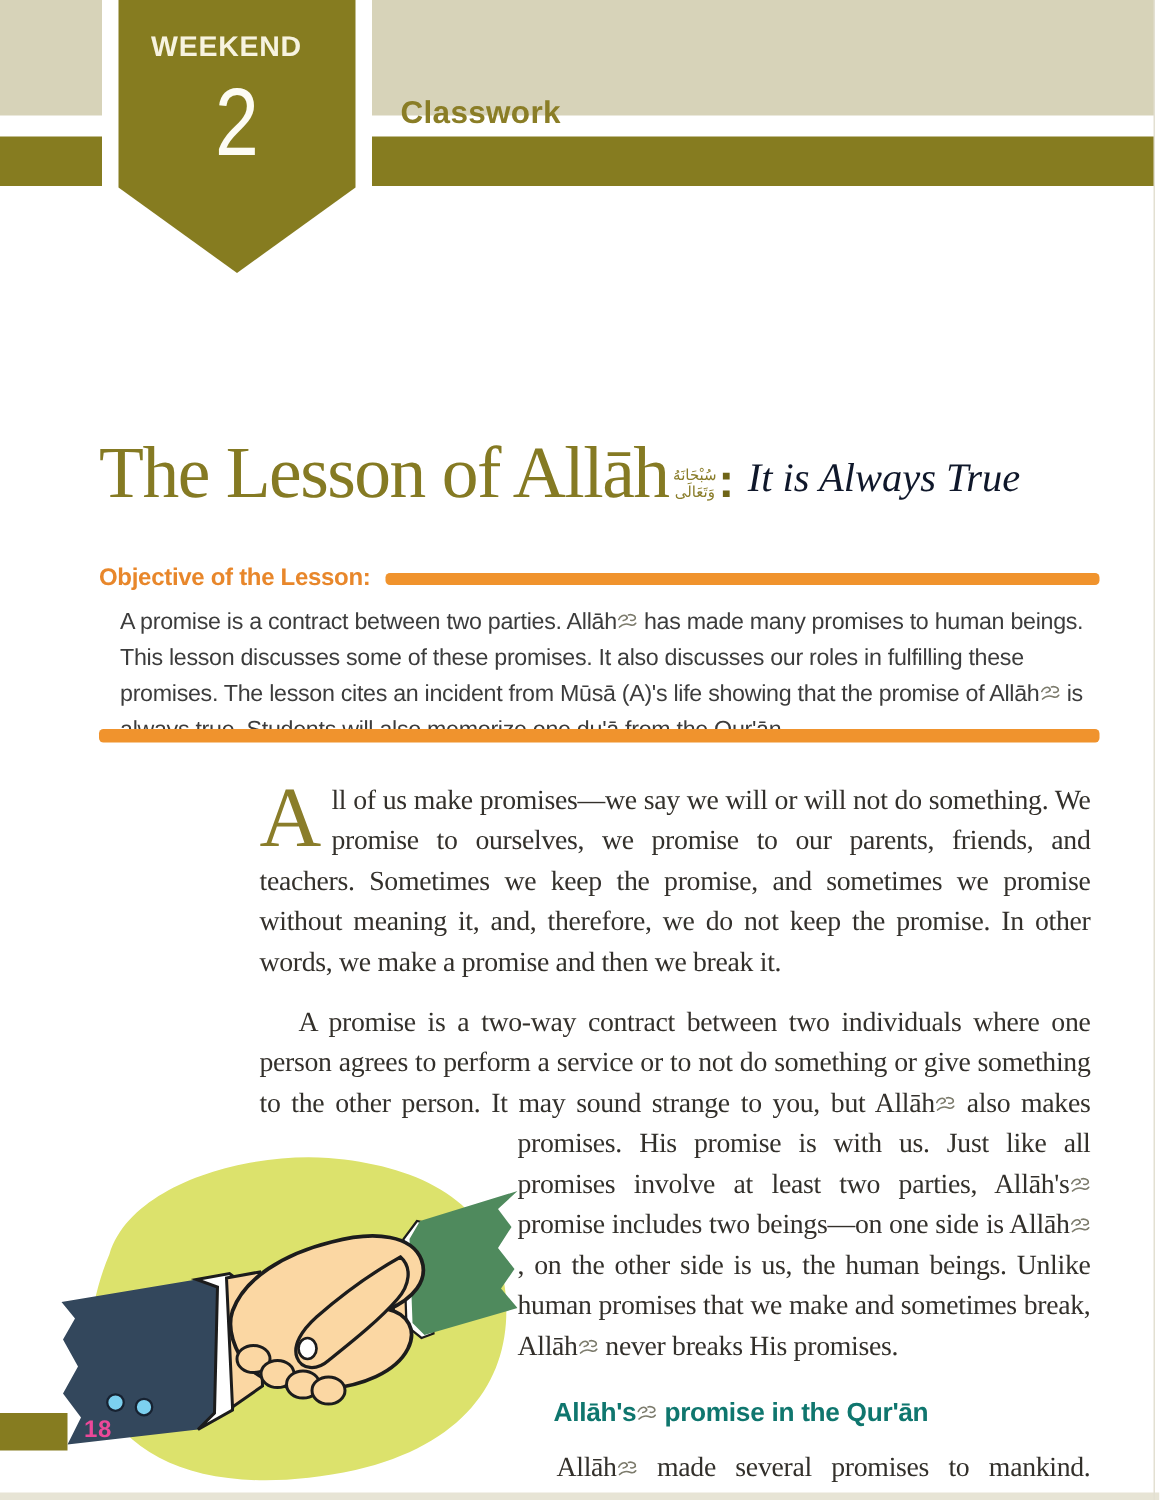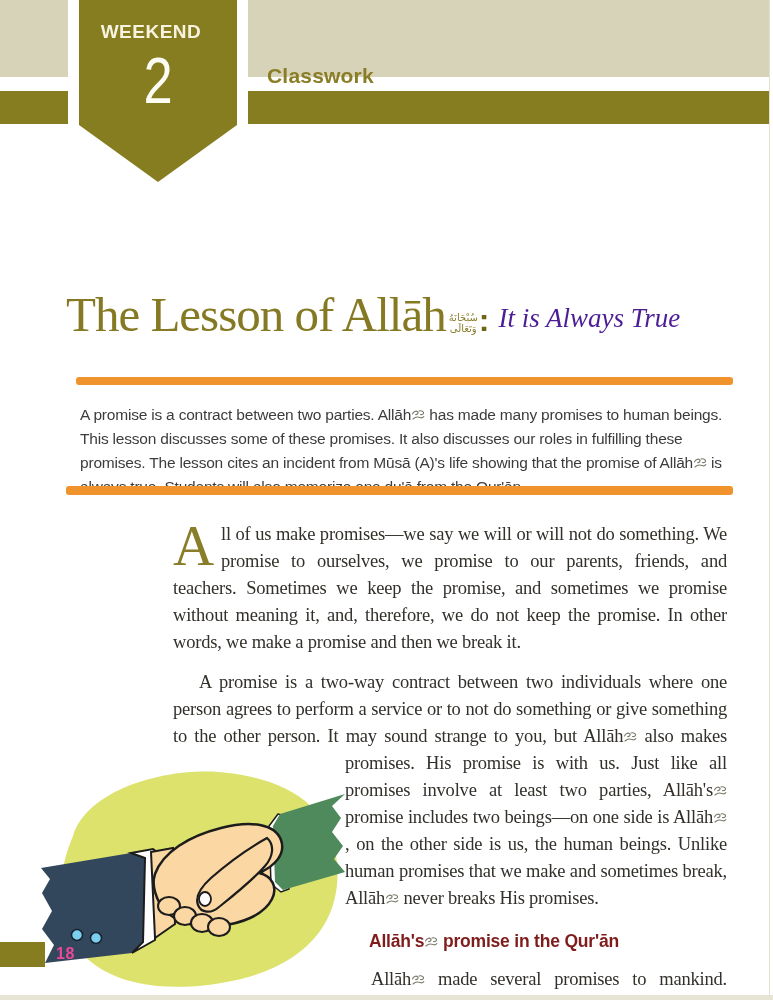--- a/index.html
+++ b/index.html
@@ -34,21 +34,21 @@
     color:#857a23; letter-spacing:-1px;
   }
   .title-callig {
     display:flex; flex-direction:column; text-align:center;
     color:#8a7d2a; font-size:10px; line-height:11px;
     margin:0 1px 5px 3px; font-family:"DejaVu Sans", sans-serif;
   }
   .title-colon { font-size:32px; font-weight:bold; color:#6f6517; line-height:1; margin:0 9px 3px 0; }
   .title-sub {
     font-family:"Liberation Serif", serif; font-style:italic;
-    font-size:27px; color:#4c1d95; margin-bottom:5px;
+    font-size:27px; color:#0f172a; margin-bottom:5px;
   }
 
   
   .objective-row { position:absolute; left:66px; top:377px; width:667px; display:flex; align-items:center; }
   .objective-label {
     color:#e8872b; font-weight:bold; font-size:16px; letter-spacing:-0.2px; white-space:nowrap;
   }
   .objective-rule { flex:1; height:8px; background:#f0932d; margin-left:10px; border-radius:3px; }
   .objective-text {
     position:absolute; left:80px; top:403px; width:644px;
@@ -67,21 +67,21 @@
   }
   .article p { margin:0 0 13px 138px; }
   .article p.indent { text-indent:26px; }
   .dropcap {
     float:left; font-size:57px; line-height:44px; color:#8a7d2a;
     padding:3px 7px 0 0; font-family:"Liberation Serif", serif;
   }
   .subheading {
     margin:16px 0 11px 138px; text-indent:24px; text-align:left;
     font-family:"Liberation Sans", sans-serif; font-size:17.5px;
-    font-weight:bold; color:#7f1d1d; letter-spacing:-0.2px;
+    font-weight:bold; color:#0f766e; letter-spacing:-0.2px;
   }
 
   .hon { display:inline-block; width:14px; height:13px; vertical-align:-2px; color:#7c7b6c; }
   .hon svg { display:block; width:14px; height:13px; }
 
   .illustration-float { float:left; width:310px; height:240px; margin:6px 0 2px -138px; }
   .illustration-float svg { display:block; width:310px; height:240px; }
 
   
   .footer-marker { position:absolute; left:0; top:942px; width:45px; height:25px; background:#867c20; }
@@ -118,20 +118,21 @@
   <span class="title-main">The Lesson of Allāh</span>
   <span class="title-callig">
     <span>سُبْحَانَهُ</span>
     <span>وَتَعَالَى</span>
   </span>
   <span class="title-colon">:</span>
   <span class="title-sub">It is Always True</span>
 </div>
 
 <div class="objective-row">
+  <span class="objective-label">Objective of the Lesson:</span>
   <span class="objective-rule"></span>
 </div>
 <div class="objective-text">A promise is a contract between two parties. Allāh<span class="hon"><svg viewBox="0 0 14 12">
         <use href="#hon-glyph"></use>
       </svg></span> has made many promises to human beings. This lesson discusses some of these promises. It also discusses our roles in fulfilling these promises. The lesson cites an incident from Mūsā (A)'s life showing that the promise of Allāh<span class="hon"><svg viewBox="0 0 14 12">
         <use href="#hon-glyph"></use>
       </svg></span> is always true.  Students will also memorize one du'ā from the Qur'ān.</div>
 <div class="section-divider"></div>
 
 <div class="article">

